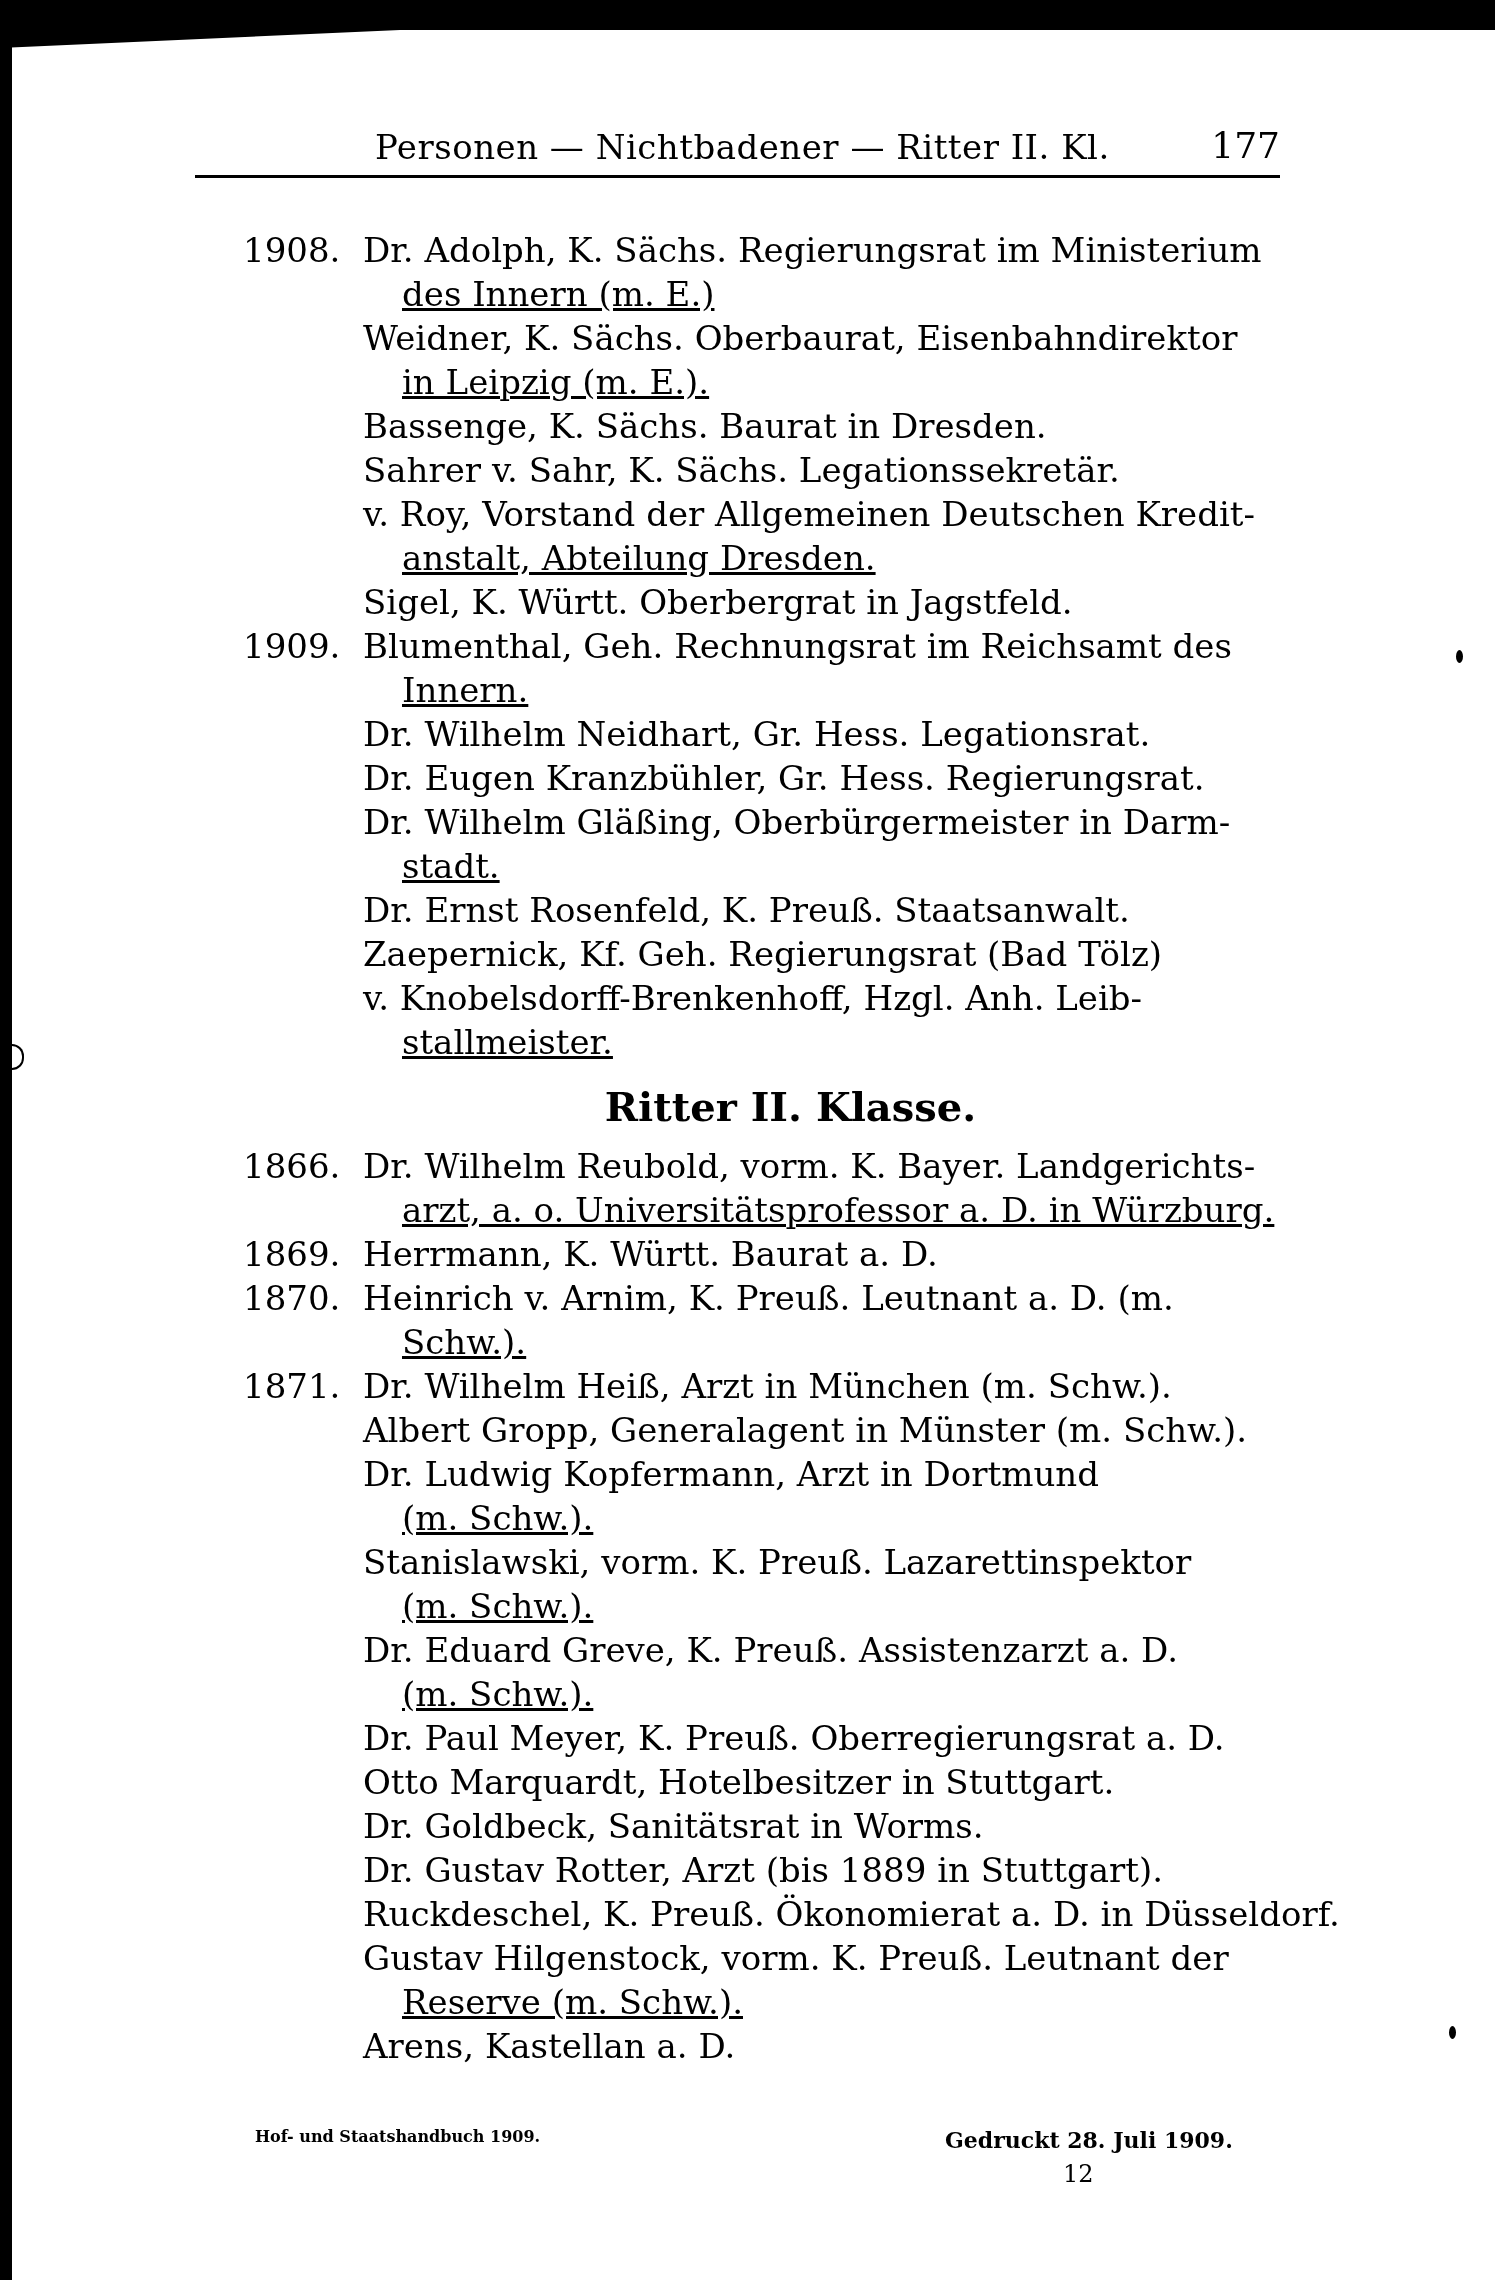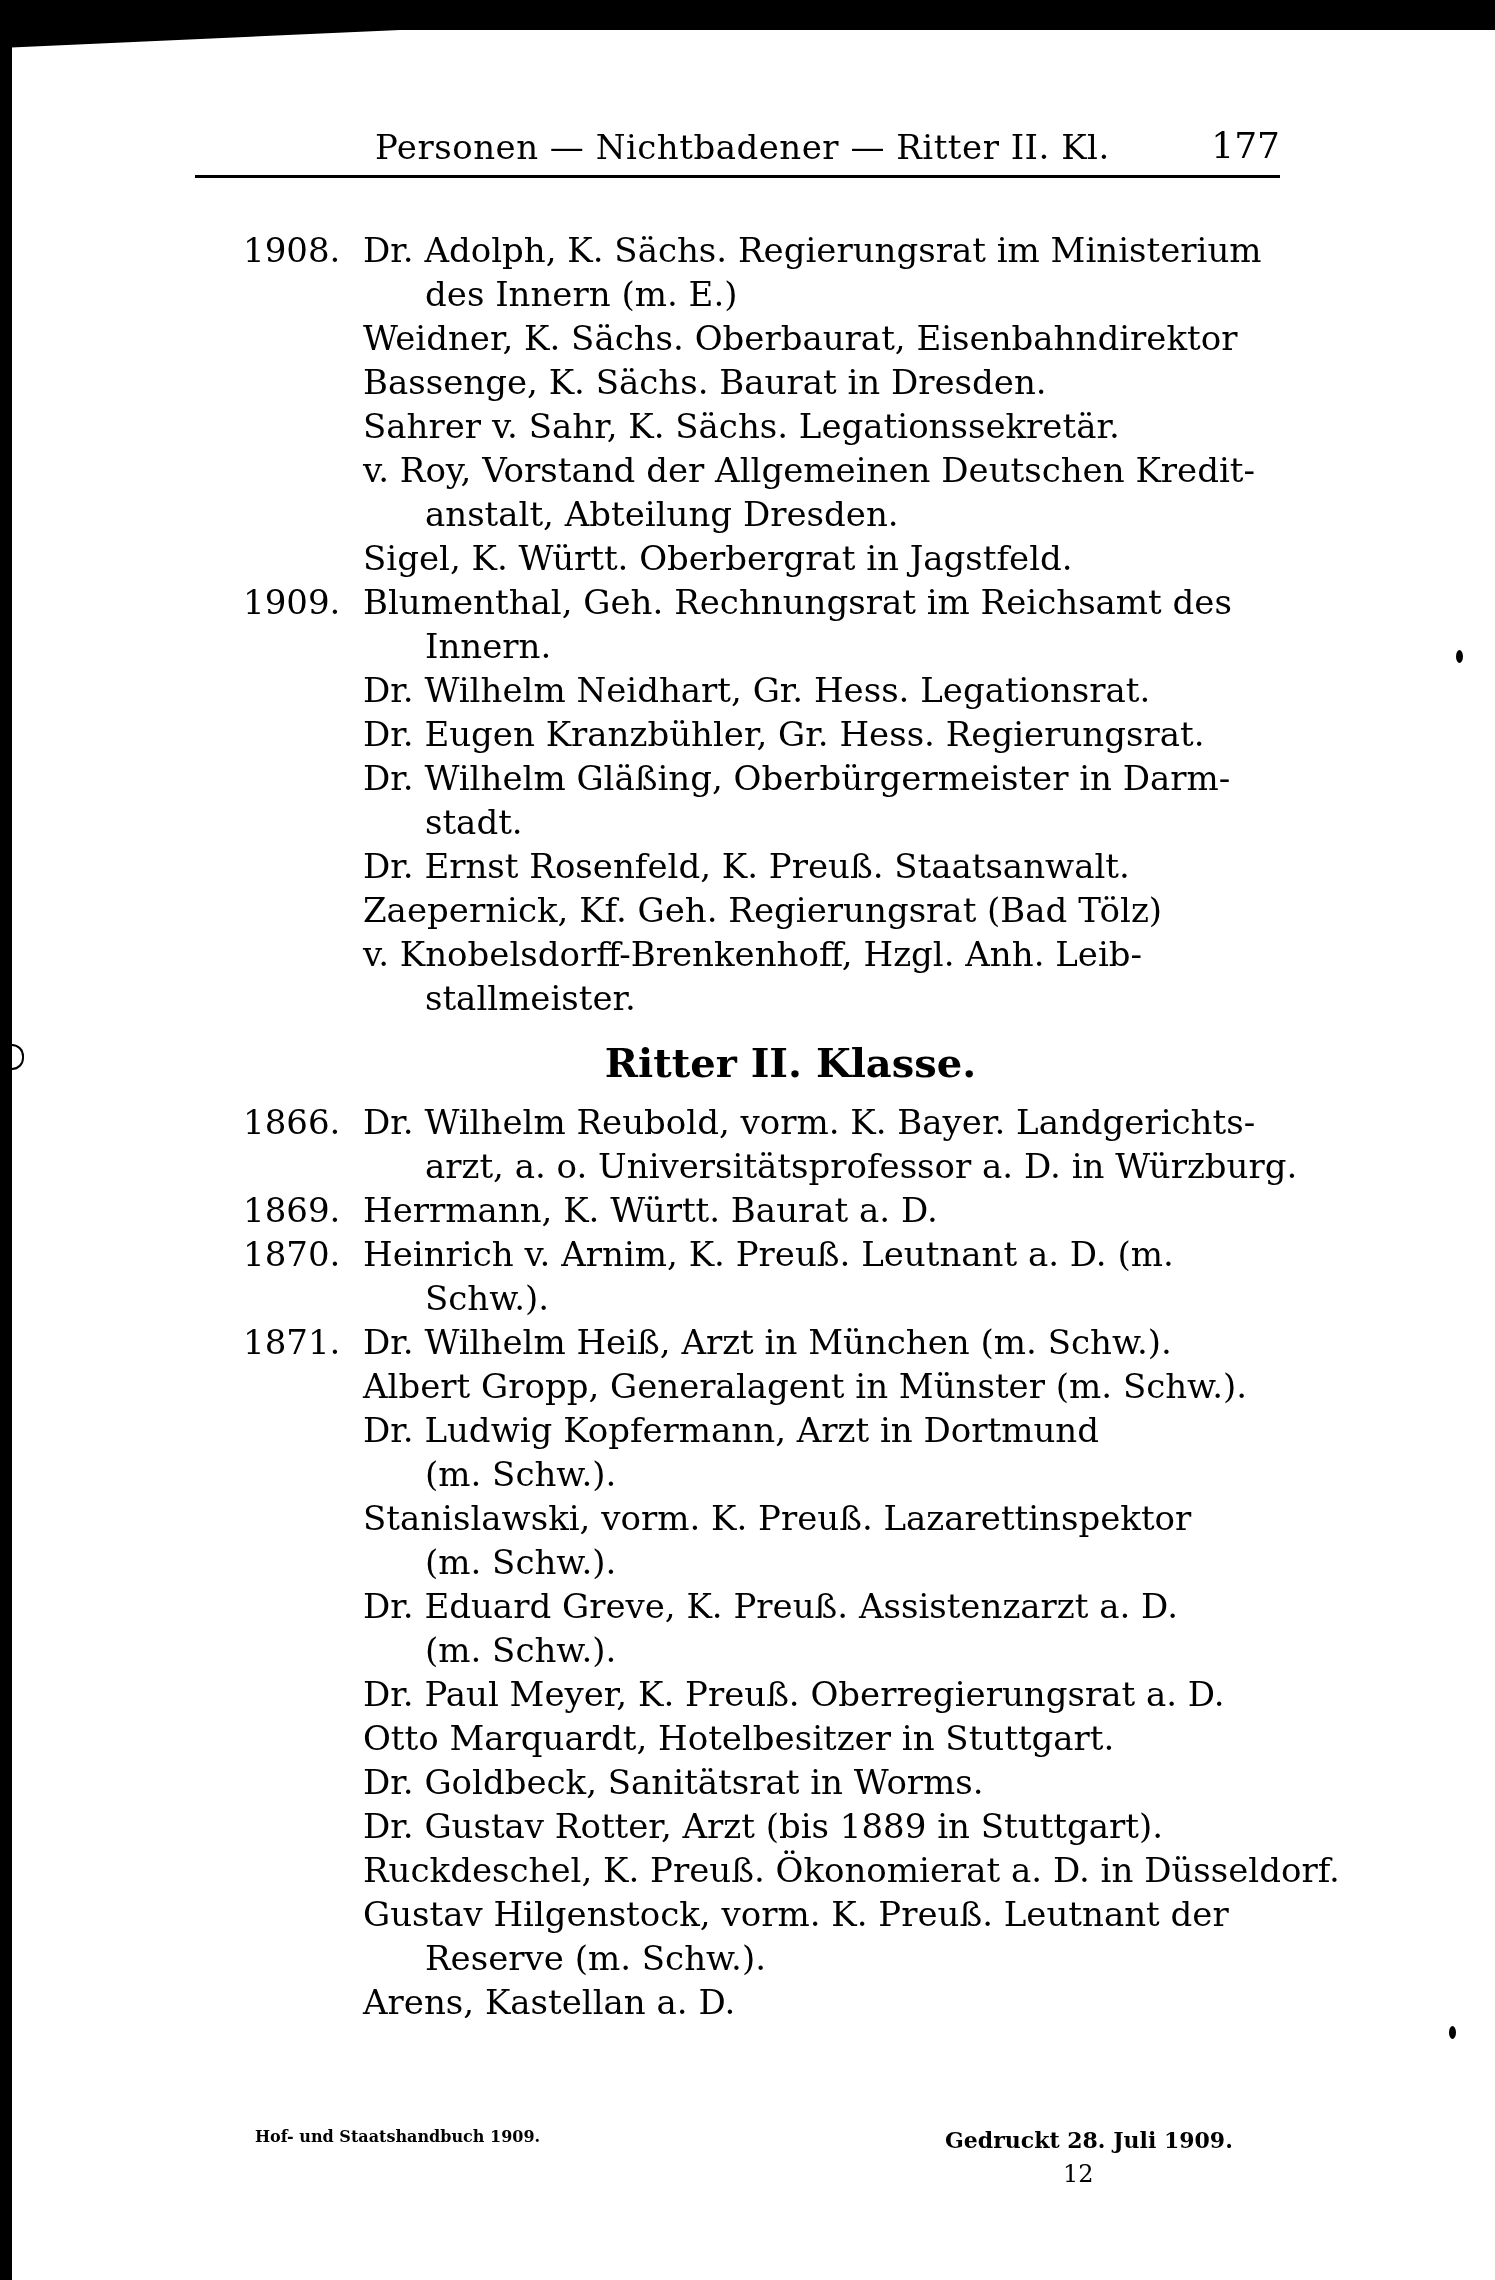--- a/index.html
+++ b/index.html
@@ -34,21 +34,21 @@
   .running-head .pageno {
     position: absolute; right: 0; top: 6px; font-size: 36px;
   }
 
   .content { position: absolute; left: 195px; top: 228px; width: 1095px; margin-left: 48px; }
   .line {
     position: relative; height: 44px; line-height: 44px; font-size: 34px; white-space: nowrap;
   }
   .year { position: absolute; left: 0; width: 110px; text-align: left; }
   .text { position: absolute; left: 120px; }
-  .text.cont { left: 182px; }
+  .text.cont { left: 159px; text-decoration: underline; }
 
   .section-heading {
     height: 74px; line-height: 74px; text-align: center; font-size: 40px; font-weight: bold;
     padding-top: 6px;
   }
 
   .footer-left {
     position: absolute; left: 255px; top: 2127px; font-size: 16px; font-weight: bold;
   }
   .footer-right {
@@ -79,20 +79,23 @@
         <span class="year">1908.</span>
         <span class="text">Dr. Adolph, K. Sächs. Regierungsrat im Ministerium</span>
       </div>
       <div class="line">
         <span class="text cont">des Innern (m. E.)</span>
       </div>
       <div class="line">
         <span class="text">Weidner, K. Sächs. Oberbaurat, Eisenbahndirektor</span>
       </div>
       <div class="line">
+        <span class="text cont">in Leipzig (m. E.).</span>
+      </div>
+      <div class="line">
         <span class="text">Bassenge, K. Sächs. Baurat in Dresden.</span>
       </div>
       <div class="line">
         <span class="text">Sahrer v. Sahr, K. Sächs. Legationssekretär.</span>
       </div>
       <div class="line">
         <span class="text">v. Roy, Vorstand der Allgemeinen Deutschen Kredit-</span>
       </div>
       <div class="line">
         <span class="text cont">anstalt, Abteilung Dresden.</span>

